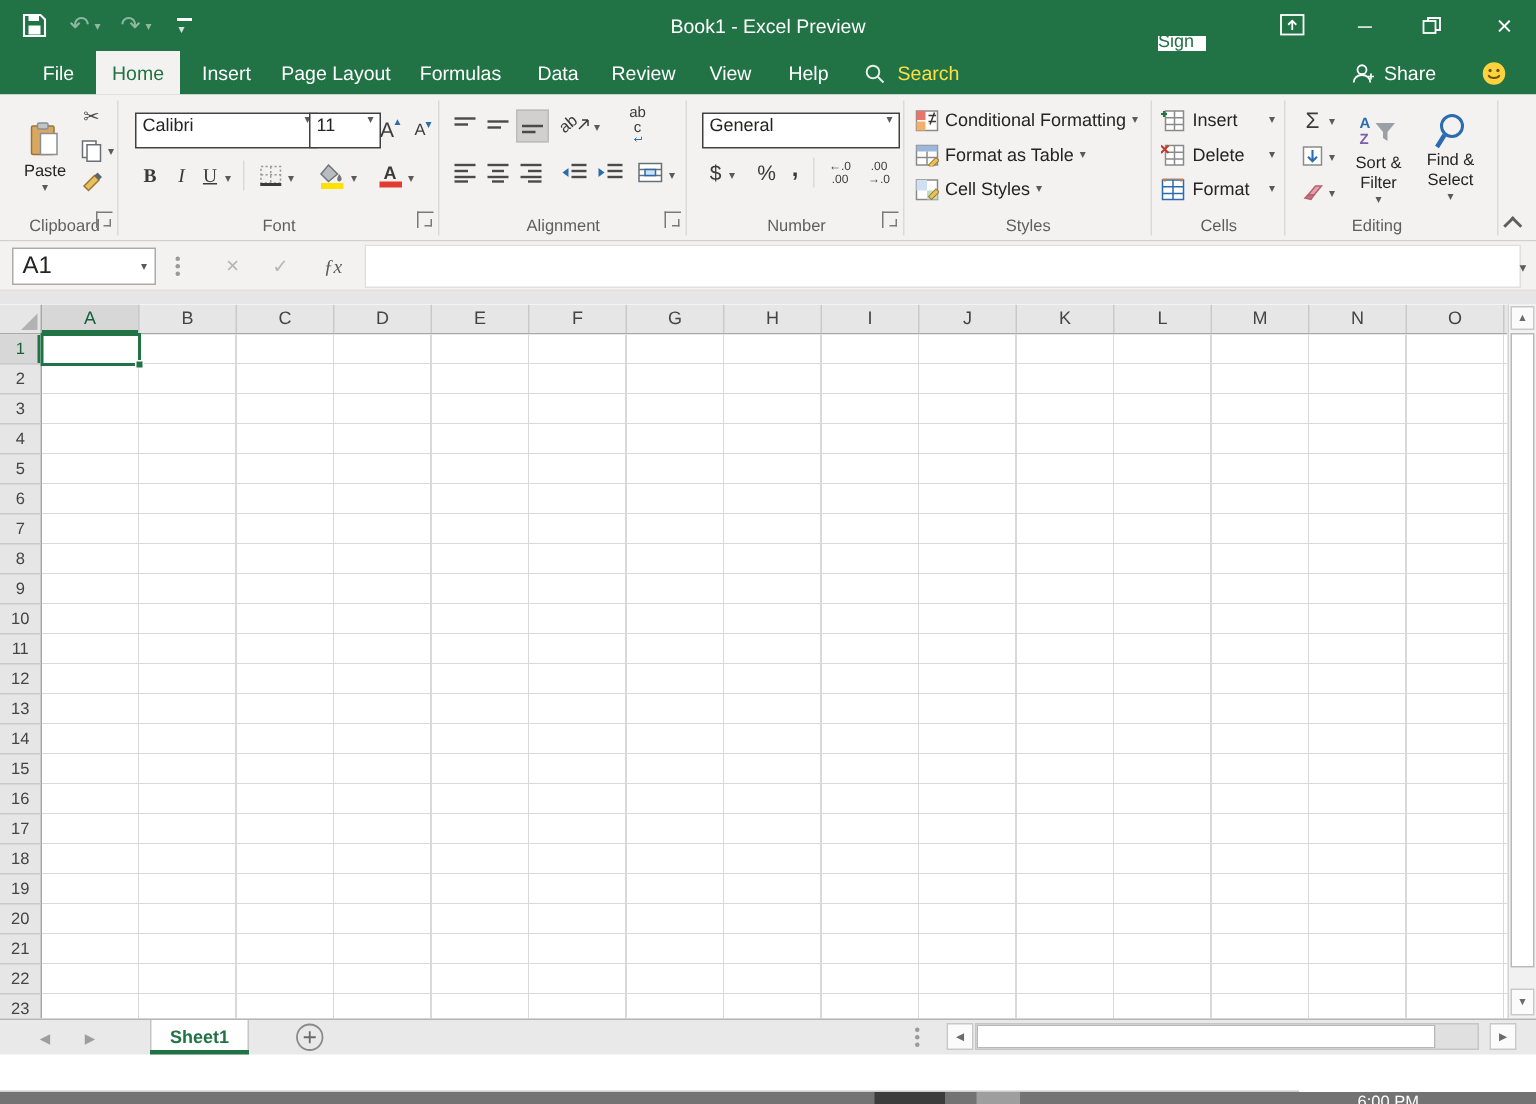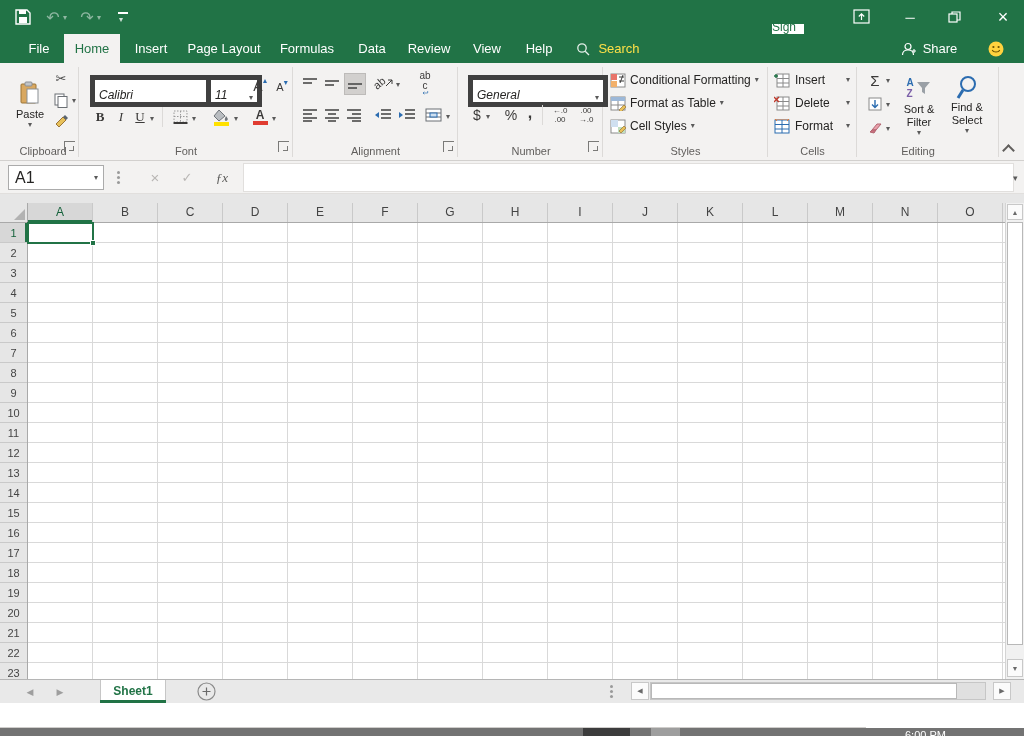--- a/index.html
+++ b/index.html
@@ -19,22 +19,22 @@
   .signin{background:#fff;color:#217346;font-size:12px;display:flex;align-items:center;justify-content:center;}
   
   #ribbon{left:0;top:63px;width:1024px;height:98px;background:#f3f2f1;border-bottom:1px solid #d2d0ce;}
   .gsep{position:absolute;top:4px;width:1px;height:90px;background:#dcdad8;}
   .group{position:absolute;top:0;height:97px;}
   .glabel{position:absolute;bottom:3px;left:0;right:0;text-align:center;
           font-size:11px;color:#605e5c;}
   .launcher{position:absolute;width:10px;height:10px;border-left:1px solid #7a7a78;border-top:1px solid #7a7a78;}
   .launcher i{position:absolute;right:1px;bottom:1px;width:4px;height:4px;
               border-right:1px solid #7a7a78;border-bottom:1px solid #7a7a78;}
-  .combo{position:absolute;background:#fff;border:5px solid #404040;display:flex;align-items:flex-end;
-         font-size:12px;color:#252423;padding:0 4px;font-style:italic;}
+  .combo{position:absolute;background:#fff;border:1px solid #404040;display:flex;align-items:flex-start;
+         font-size:12px;color:#252423;padding:0 4px;}
   .combo .dd{margin-left:auto;}
   .rbtn{position:absolute;display:flex;align-items:center;justify-content:center;color:#3b3a39;}
   .rtxt{font-size:12px;color:#252423;}
   .lbl2{font-size:11px;color:#252423;line-height:13px;text-align:center;}
   .bars line{stroke:#4a4a4a;stroke-width:1.6;}
   .sel{background:#d2d0ce;border:1px solid #bdbbb9;}
   .colorbar{height:4px;width:15px;}
   
   #fbar{left:0;top:161px;width:1024px;height:33px;background:#f3f2f1;border-bottom:1px solid #e1dfdd;}
   #band{left:0;top:194px;width:1024px;height:9px;background:#e6e6e6;}
@@ -86,20 +86,21 @@
     <path d="M2 2 h11 l3 3 v11 h-14 z" fill="none" stroke="#fff" stroke-width="1.4"></path>
     <rect x="5" y="9" width="8" height="6" fill="#fff"></rect>
     <rect x="5" y="2" width="7" height="4" fill="#fff"></rect>
   </svg>
   <div class="abs ctr" style="left:44px;top:6px;width:18px;height:22px;color:#8fb7a2;font-size:16px">↶</div>
   <div class="abs dd" style="left:63px;top:14px;color:#8fb7a2">▾</div>
   <div class="abs ctr" style="left:78px;top:6px;width:18px;height:22px;color:#8fb7a2;font-size:16px">↷</div>
   <div class="abs dd" style="left:97px;top:14px;color:#8fb7a2">▾</div>
   <div class="abs" style="left:118px;top:12px;width:10px;height:2px;background:#fff"></div>
   <div class="abs dd lt" style="left:119px;top:16px">▾</div>
+  <div class="abs ctr" style="left:312px;top:0;width:400px;height:34px;color:#fff;font-size:13px">Book1  -  Excel Preview</div>
   <div class="abs signin" style="left:772px;top:24px;width:32px;height:20px">Sign in</div>
   <svg class="abs" style="left:853px;top:9px" width="17" height="15" viewBox="0 0 17 15">
     <rect x="1" y="1" width="15" height="13" fill="none" stroke="#fff" stroke-width="1.2"></rect>
     <path d="M8.5 11 V5 M5.8 7.5 L8.5 4.8 L11.2 7.5" fill="none" stroke="#fff" stroke-width="1.2"></path>
   </svg>
   <div class="abs ctr" style="left:895px;top:0;width:30px;height:34px;color:#fff;font-size:13px">─</div>
   <svg class="abs" style="left:948px;top:11px" width="13" height="12" viewBox="0 0 13 12">
     <rect x="1" y="3" width="8" height="8" fill="none" stroke="#fff" stroke-width="1.2"></rect>
     <path d="M4 3 V1 h8 v8 h-3" fill="none" stroke="#fff" stroke-width="1.2"></path>
   </svg>

